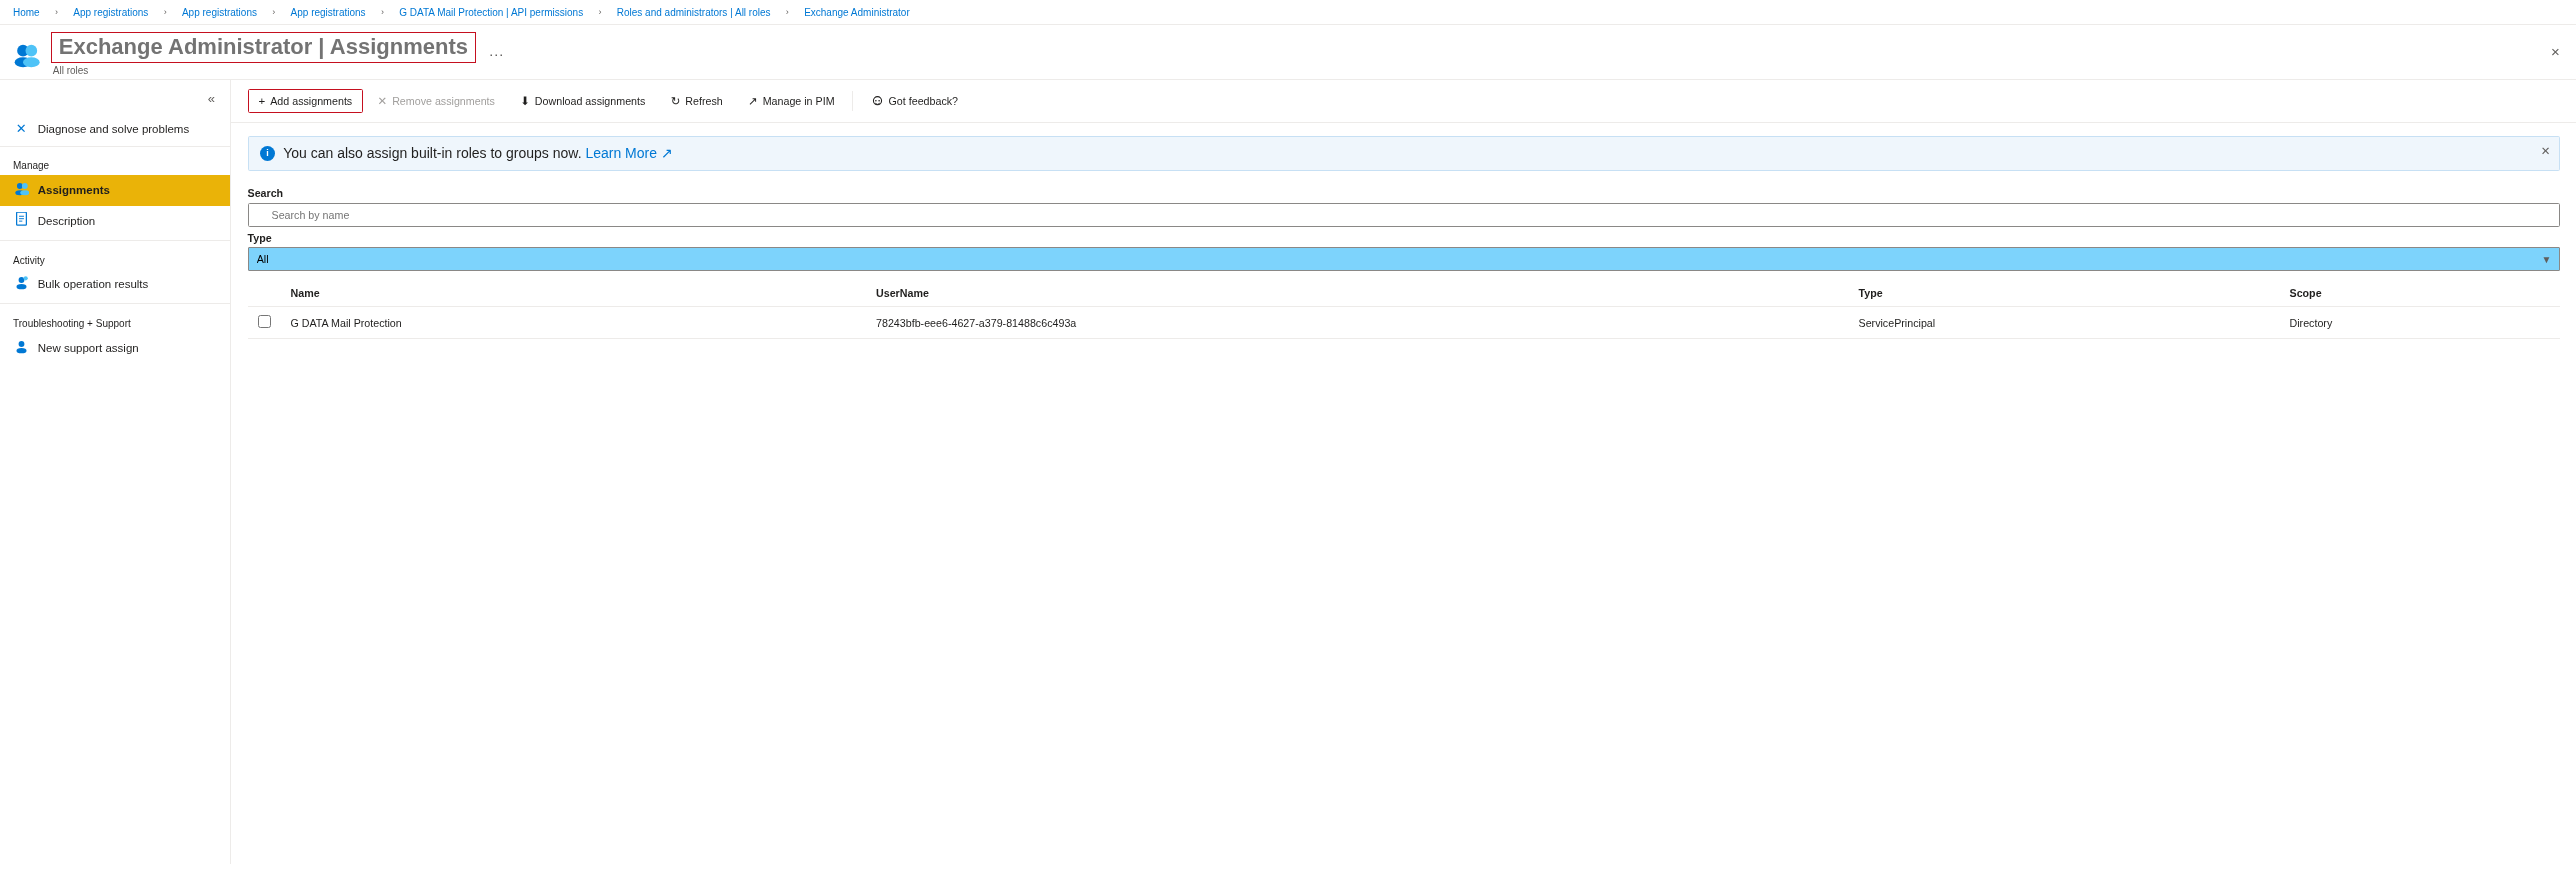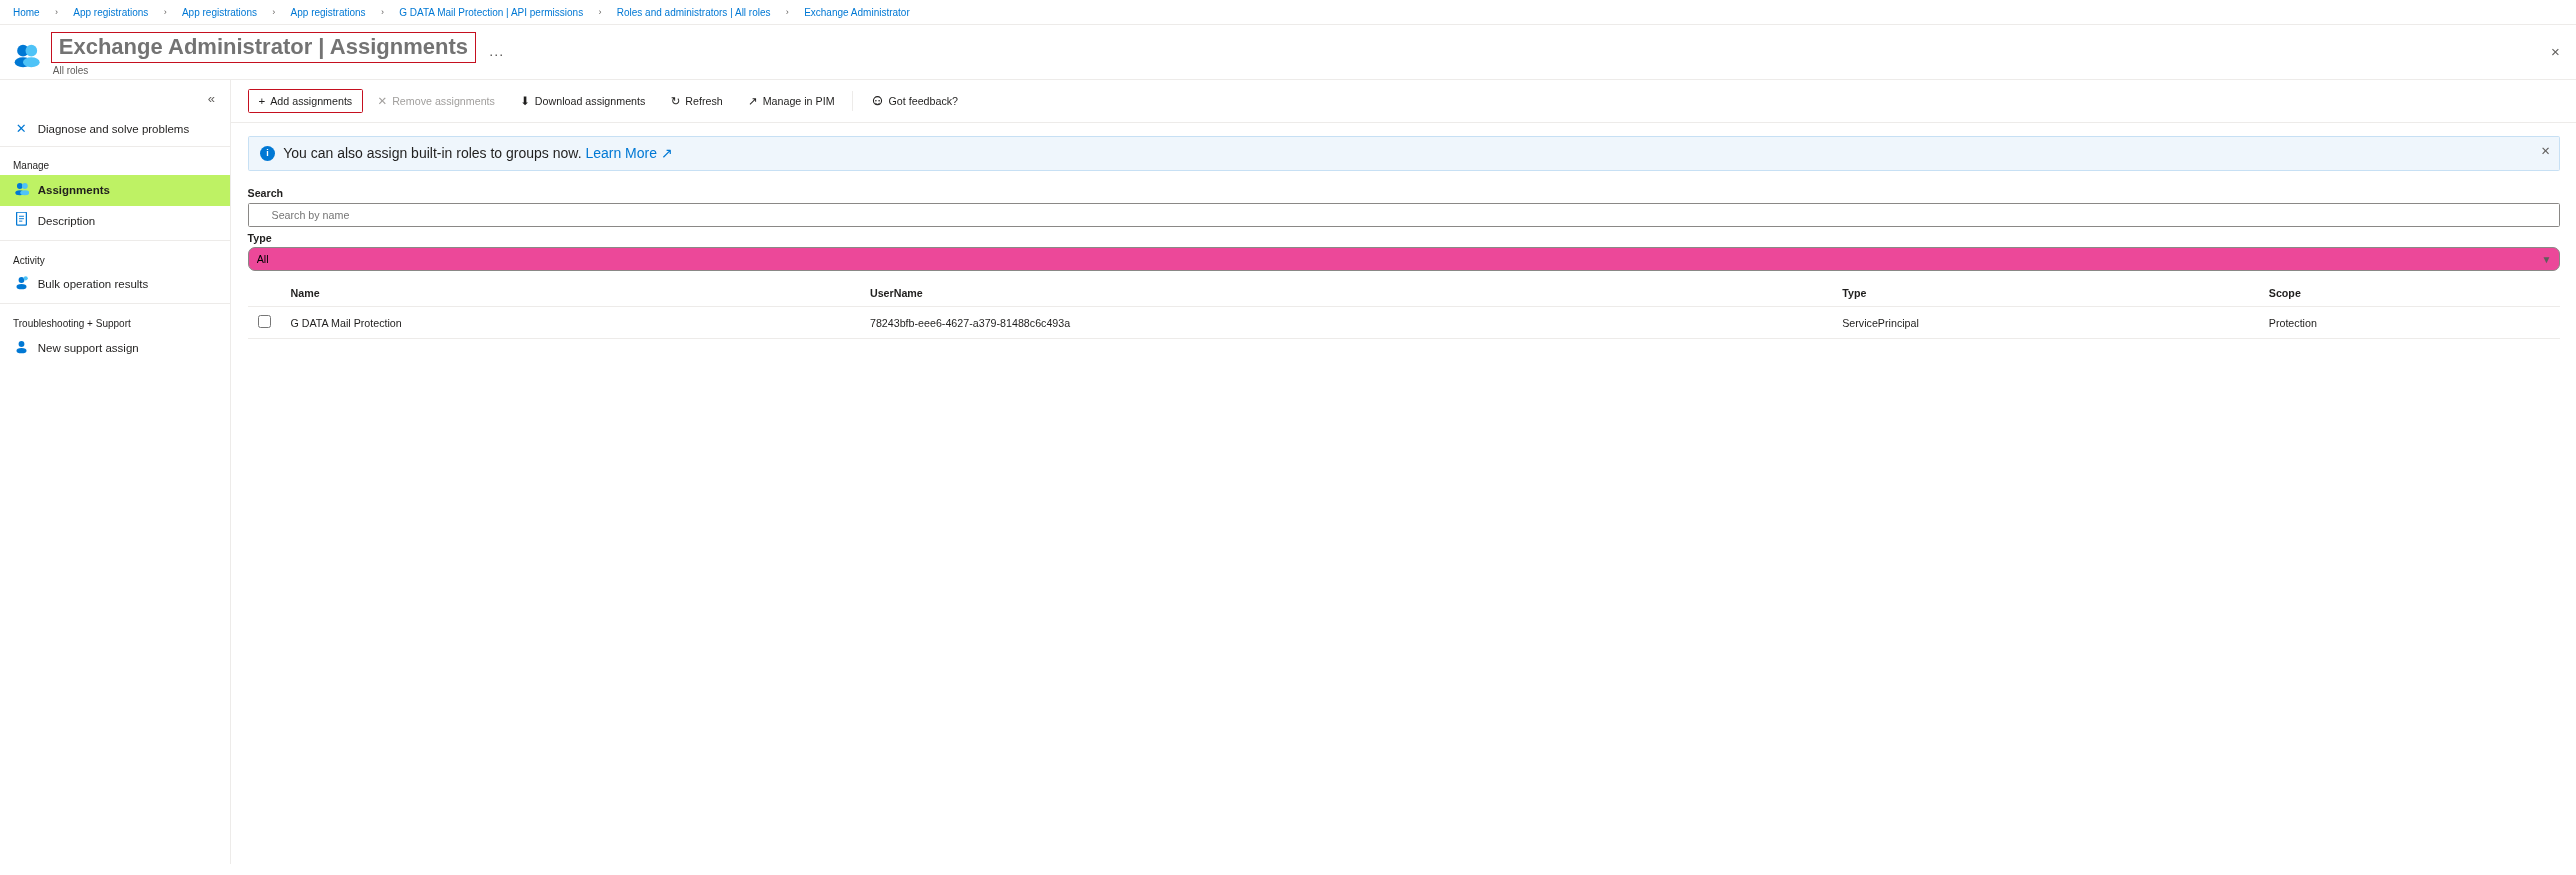--- a/index.html
+++ b/index.html
@@ -95,21 +95,21 @@
       padding: 1.6px 5px;
     }
     .sidebar-item {
       display: flex;
       align-items: center;
       padding: 6.6px 13px;
       cursor: pointer;
       color: #201f1e;
       gap: 8.2px;
     }
-    .sidebar-item.active { background: #bef264; font-weight: 600; }
+    .sidebar-item.active { background: #eab308; font-weight: 600; }
     .sidebar-icon { font-size: 13px; color: #0078d4; width: 16.5px; text-align: center; flex-shrink: 0; }
     .sidebar-section-label {
       padding: 10px 13px 3.3px 13px;
       font-size: 10px;
       font-weight: 400;
       color: #201f1e;
       text-transform: none;
     }
     .sidebar-divider { border: none; border-top: 0.8px solid #edebe9; margin: 3.3px 0; }
 
@@ -188,23 +188,23 @@
       border-radius: 1.6px;
       margin-bottom: 5px;
       color: #605e5c;
     }
     .filter-select-wrap { position: relative; }
     .filter-select {
       width: 100%;
       padding: 5px 8.2px;
       border: 0.8px solid #8a8886;
       font-size: 10.7px;
-      border-radius: 7px;
+      border-radius: 1px;
       appearance: none;
-      background: #ec4899;
+      background: #7dd3fc;
       cursor: pointer;
     }
     .select-chevron {
       position: absolute;
       right: 8.2px;
       top: 50%;
       transform: translateY(-50%);
       font-size: 10px;
       pointer-events: none;
       color: #605e5c;
@@ -429,21 +429,21 @@
           </tr>
         </thead>
         <tbody>
           <tr>
             <td class="col-checkbox">
               <input type="checkbox" class="row-checkbox" style="">
             </td>
             <td>G DATA Mail Protection</td>
             <td>78243bfb-eee6-4627-a379-81488c6c493a</td>
             <td>ServicePrincipal</td>
-            <td>Protection</td>
+            <td>Directory</td>
           </tr>
         </tbody>
       </table>
     </div>
 
   </div>
 </div>
 
 
 </body></html>

